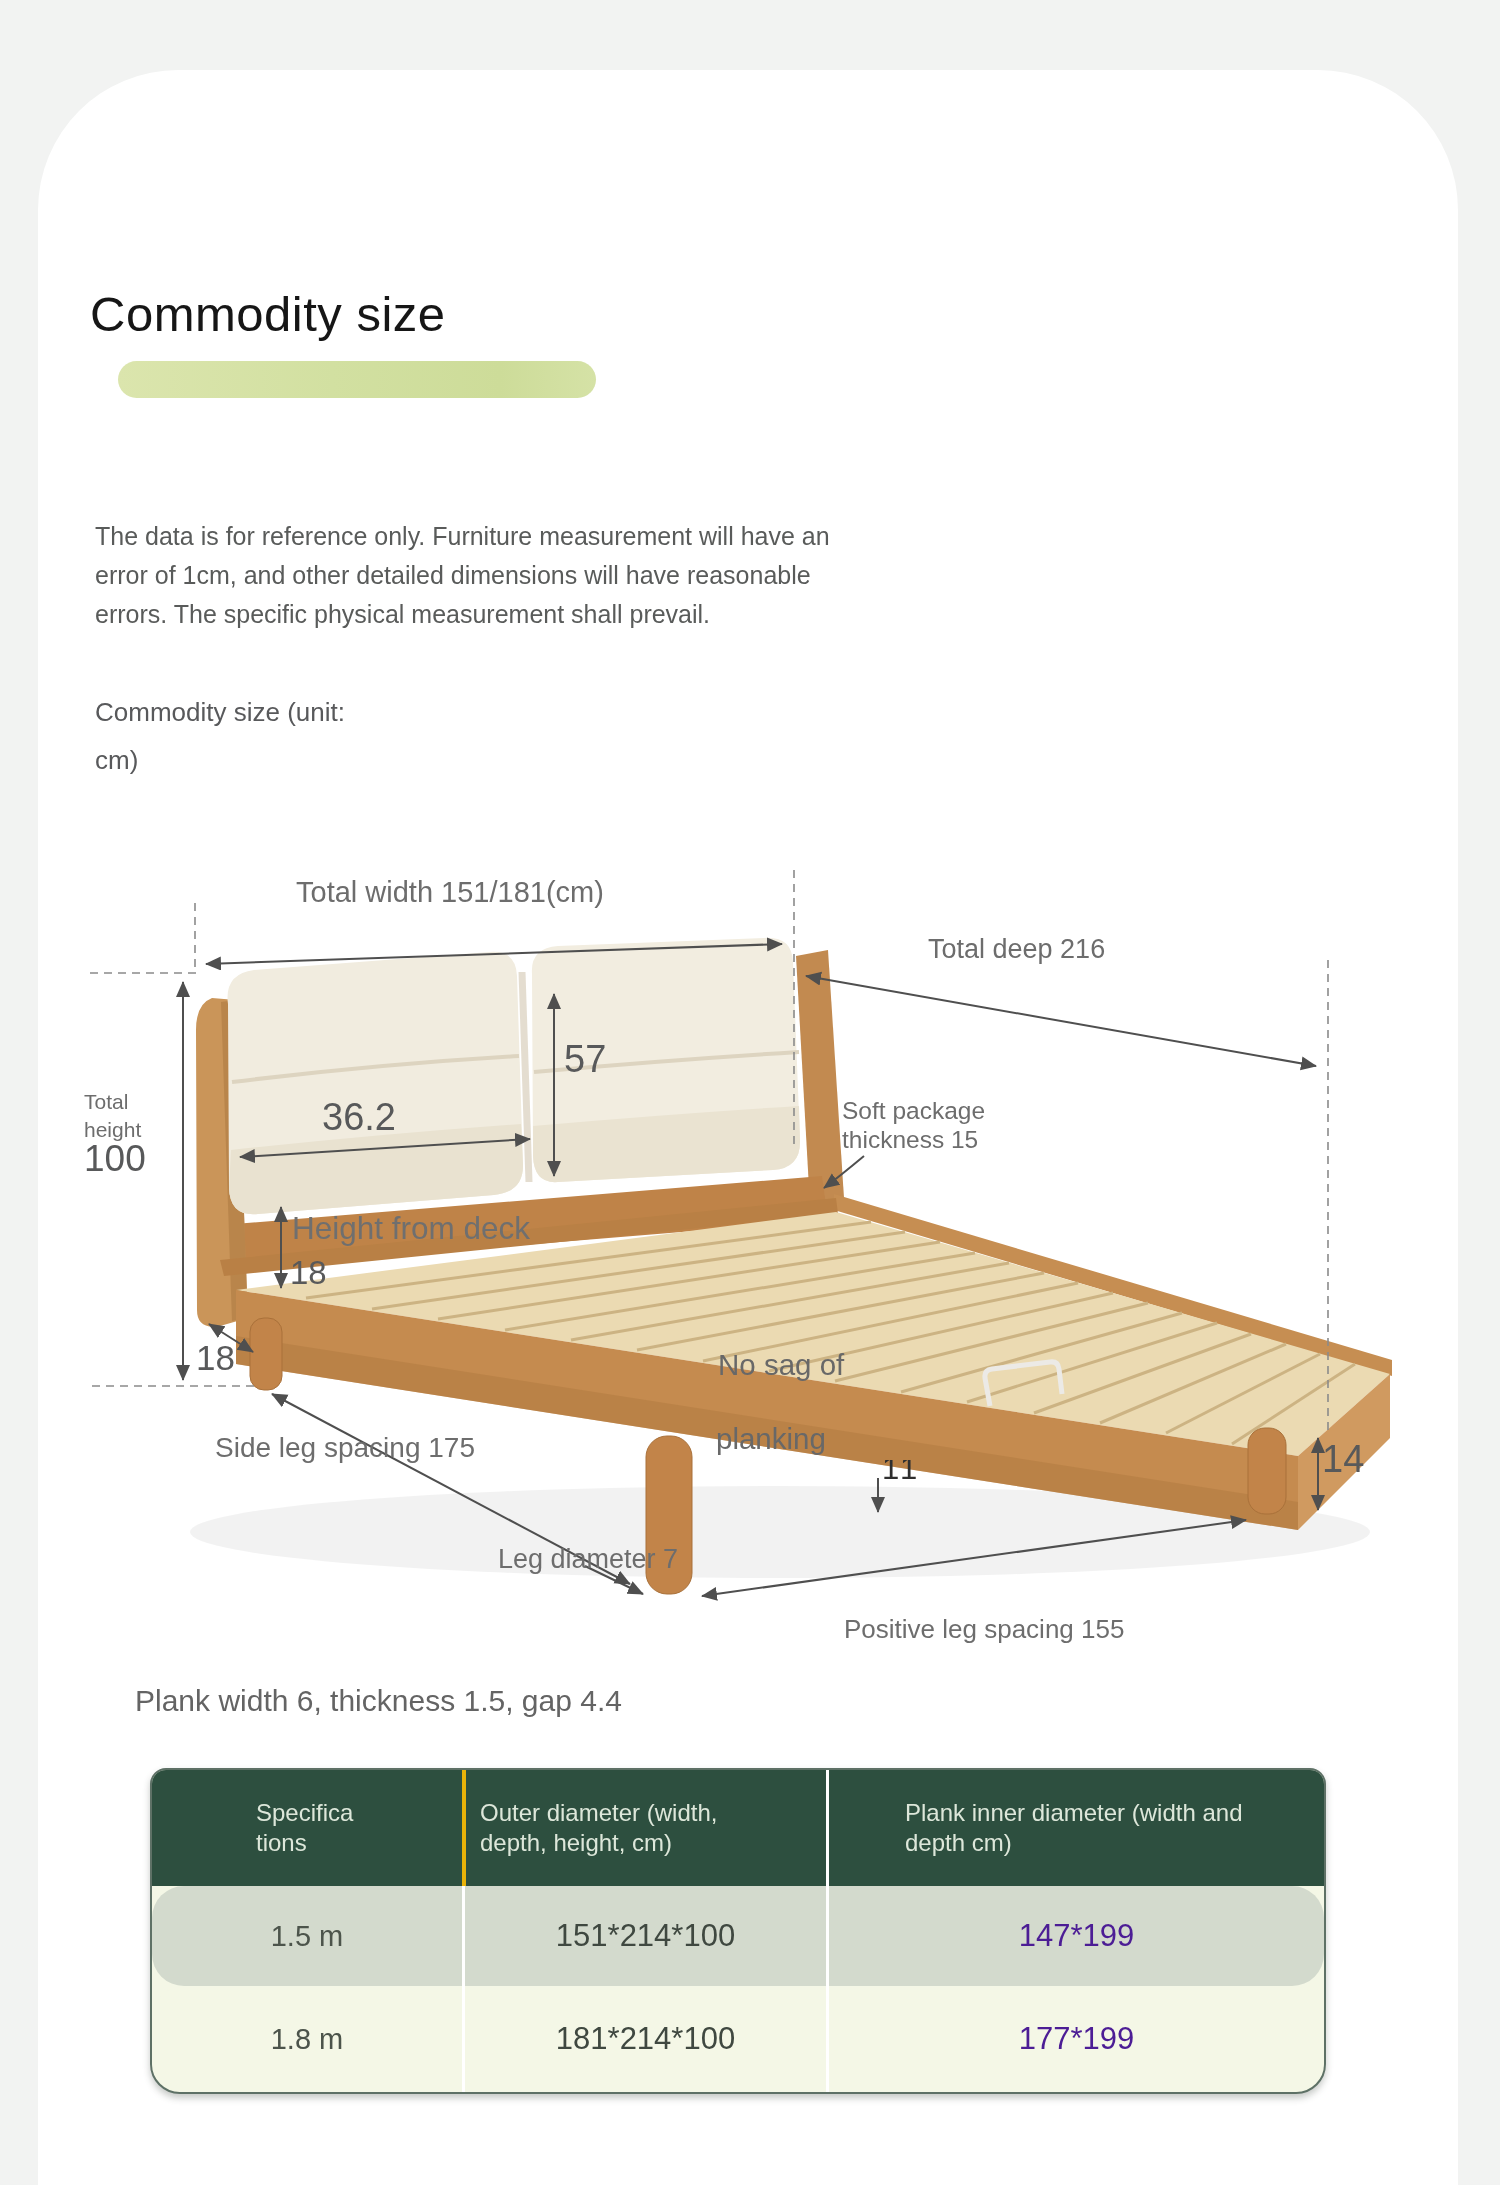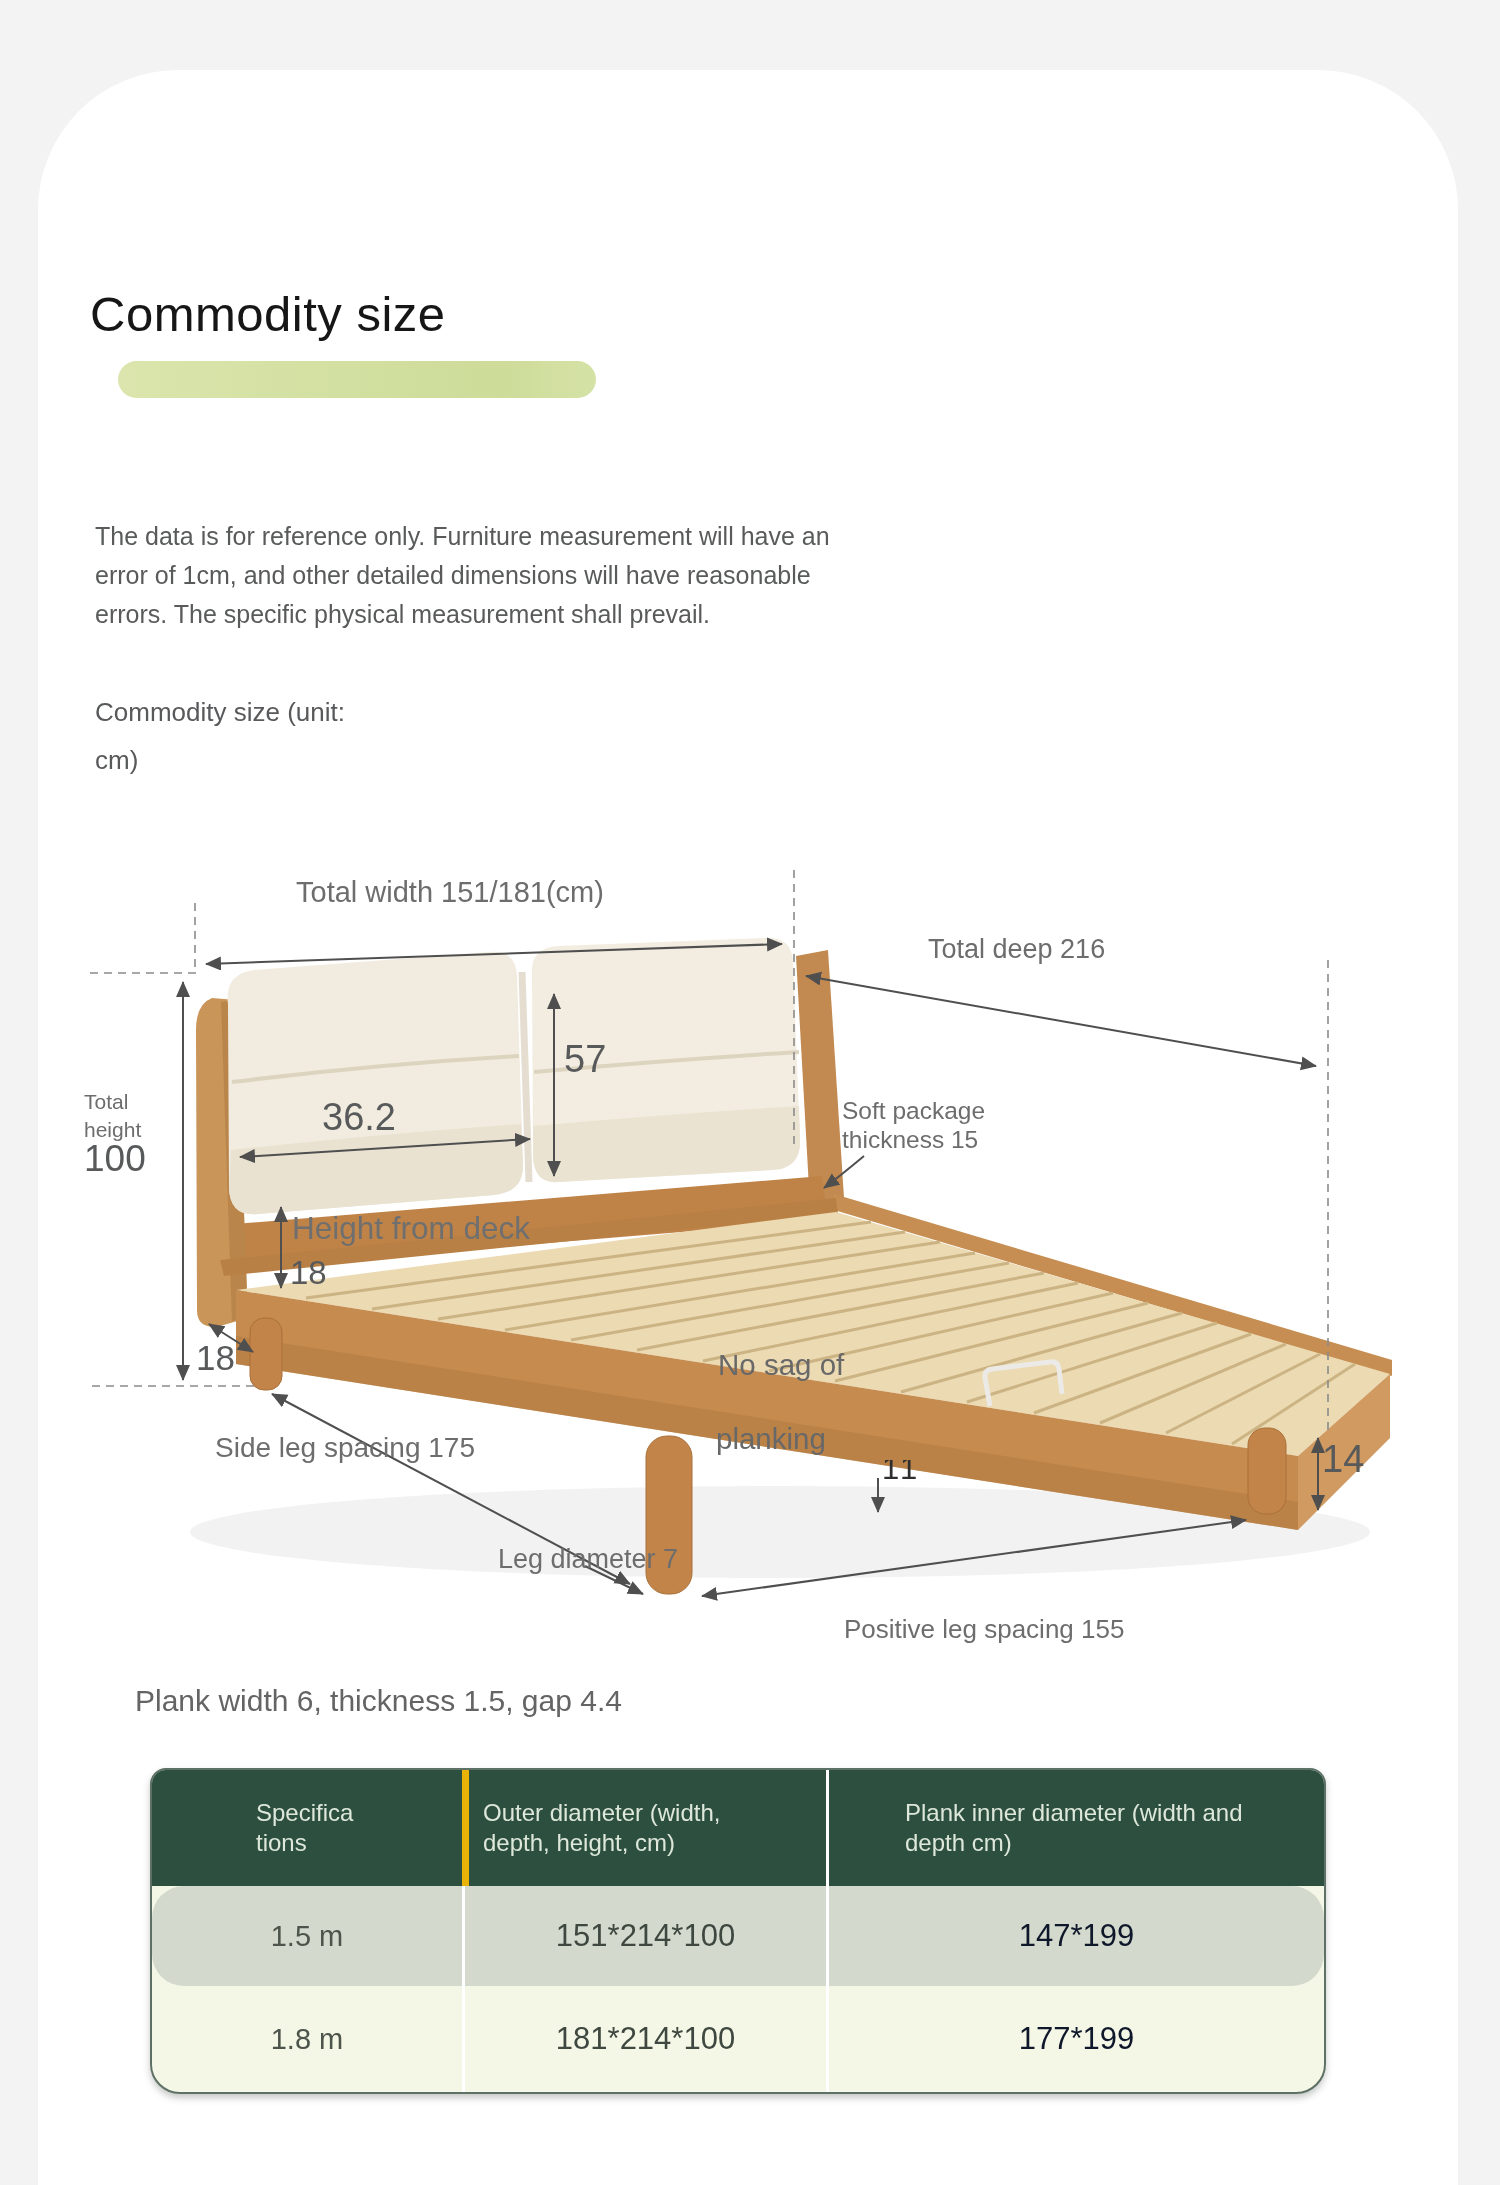--- a/index.html
+++ b/index.html
@@ -60,26 +60,26 @@
     box-shadow:0 4px 7px rgba(50,60,50,.28);
     background:#f4f7e6;
   }
   .thead{display:flex;height:116px;background:#2d4f3f;}
   .trow{display:flex;border-radius:32px;}
   .row1{height:100px;background:#d3dacd;}
   .row2{height:106px;background:#f4f7e6;}
   .th,.td{box-sizing:border-box;display:flex;align-items:center;}
   .th{color:#dde7da;font-size:24px;line-height:1.25;}
   .th1{width:310px;padding:0 104px;word-break:break-all;text-align:left;}
-  .th2{width:364px;border-left:7px solid #eab308;padding-left:14px;padding-right:54px;}
+  .th2{width:364px;border-left:4px solid #eab308;padding-left:14px;padding-right:54px;}
   .th3{width:498px;border-left:3px solid #fff;padding:8px 76px;}
   .td{justify-content:center;text-align:center;}
   .td1{width:310px;font-size:29px;color:#4c544b;}
   .td2{width:364px;font-size:31px;color:#3f4840;border-left:3px solid #fff;}
-  .td3{width:498px;font-size:31px;color:#0f172a;border-left:3px solid #fff;}
+  .td3{width:498px;font-size:31px;color:#4c1d95;border-left:3px solid #fff;}
 </style>
 </head>
 <body>
 
 <div class="canvas">
   <div class="card abs"></div>
 
   <h1 class="page-title abs" style="margin:0">Commodity size</h1>
   <div class="title-highlight abs"></div>
 

